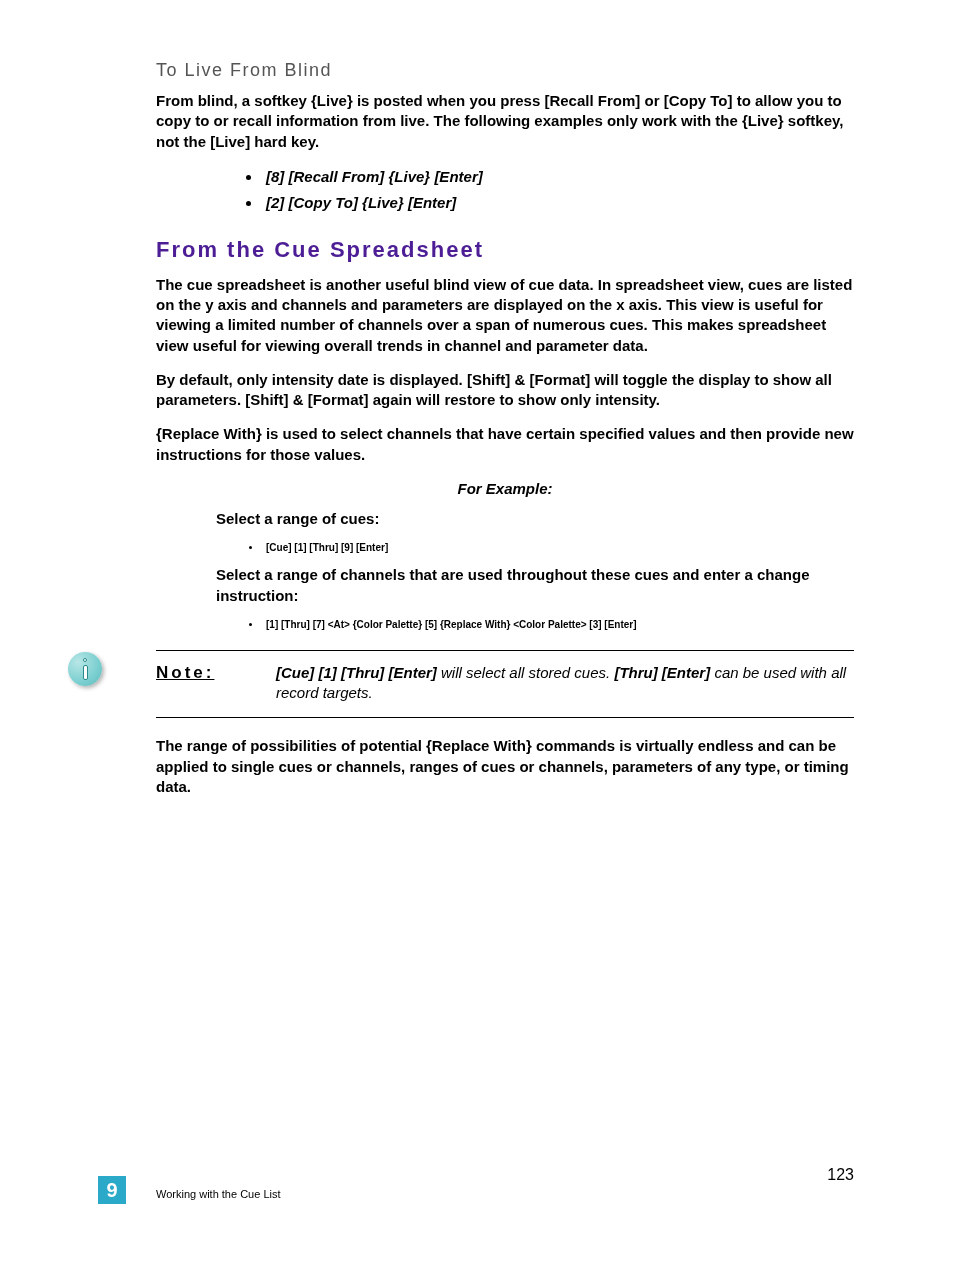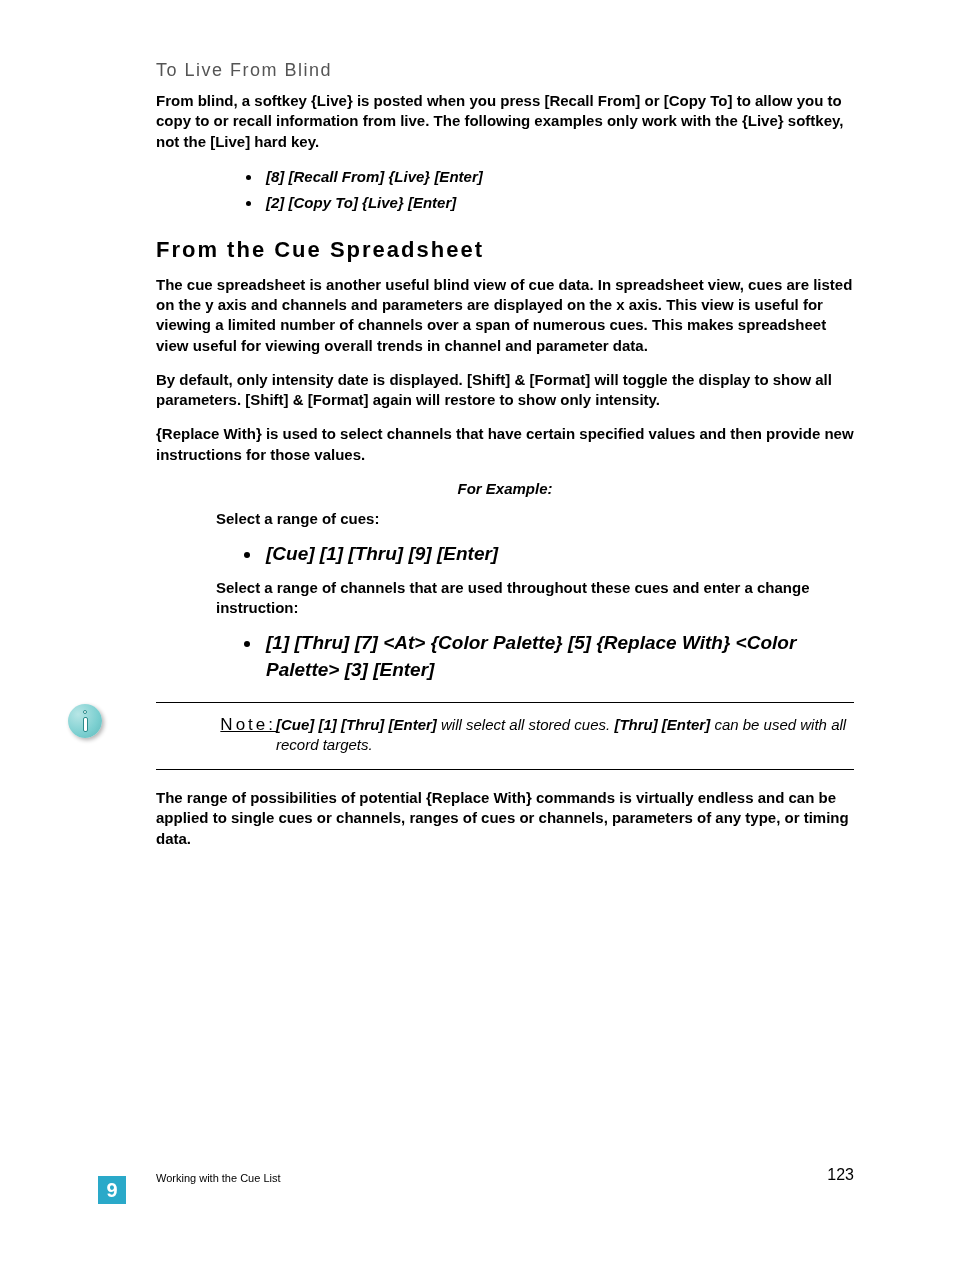--- a/index.html
+++ b/index.html
@@ -17,21 +17,21 @@
     .h3 {
       font-size: 18px;
       letter-spacing: 1.5px;
       color: #555;
       margin-bottom: 10px;
       font-weight: 400;
     }
     .h2 {
       font-size: 22px;
       letter-spacing: 2px;
-      color: #000000;
+      color: #4c1d95;
       margin-top: 22px;
       margin-bottom: 12px;
       font-weight: bold;
     }
     p {
       font-size: 15px;
       line-height: 1.35;
       margin-bottom: 14px;
       color: #000;
       font-weight: bold;
@@ -59,46 +59,44 @@
     .indent {
       margin-left: 60px;
     }
     .indent p { margin-bottom: 12px; }
     .bullets2 {
       margin-left: 46px;
       margin-bottom: 10px;
     }
     .bullets2 li {
       list-style: disc;
-      font-size: 19px;
-      font-weight: bold;
-      font-style: italic;
+      font-size: 10px;
+      font-weight: bold;
       line-height: 1.4;
       padding-left: 4px;
       margin-bottom: 4px;
     }
     .note-box {
       position: relative;
       margin-top: 18px;
       margin-bottom: 18px;
     }
     .note-line { border: 0; border-top: 1px solid #000; margin: 0 0 8px 0; }
     .note-line-bot { border: 0; border-top: 1px solid #000; margin: 8px 0 0 0; }
     .note-row {
       display: flex;
       padding: 4px 0 6px 0;
     }
     .note-label {
-      font-weight: normal;
+      font-weight: bold;
       text-decoration: underline;
       letter-spacing: 3px;
       font-size: 17px;
       width: 120px;
       flex-shrink: 0;
-      text-align: right;
     }
     .note-text {
       font-size: 15px;
       font-style: italic;
       line-height: 1.35;
     }
     .info-icon {
       position: absolute;
       left: -88px;
       top: 2px;
@@ -145,21 +143,21 @@
       color: #fff;
       font-weight: bold;
       font-size: 20px;
       display: flex;
       align-items: center;
       justify-content: center;
     }
     .footer-left {
       position: absolute;
       left: 156px;
-      bottom: 16px;
+      bottom: 0;
       font-size: 11px;
       color: #000;
     }
     .footer-right {
       position: absolute;
       right: 100px;
       bottom: 16px;
       font-size: 16px;
       color: #000;
     }

